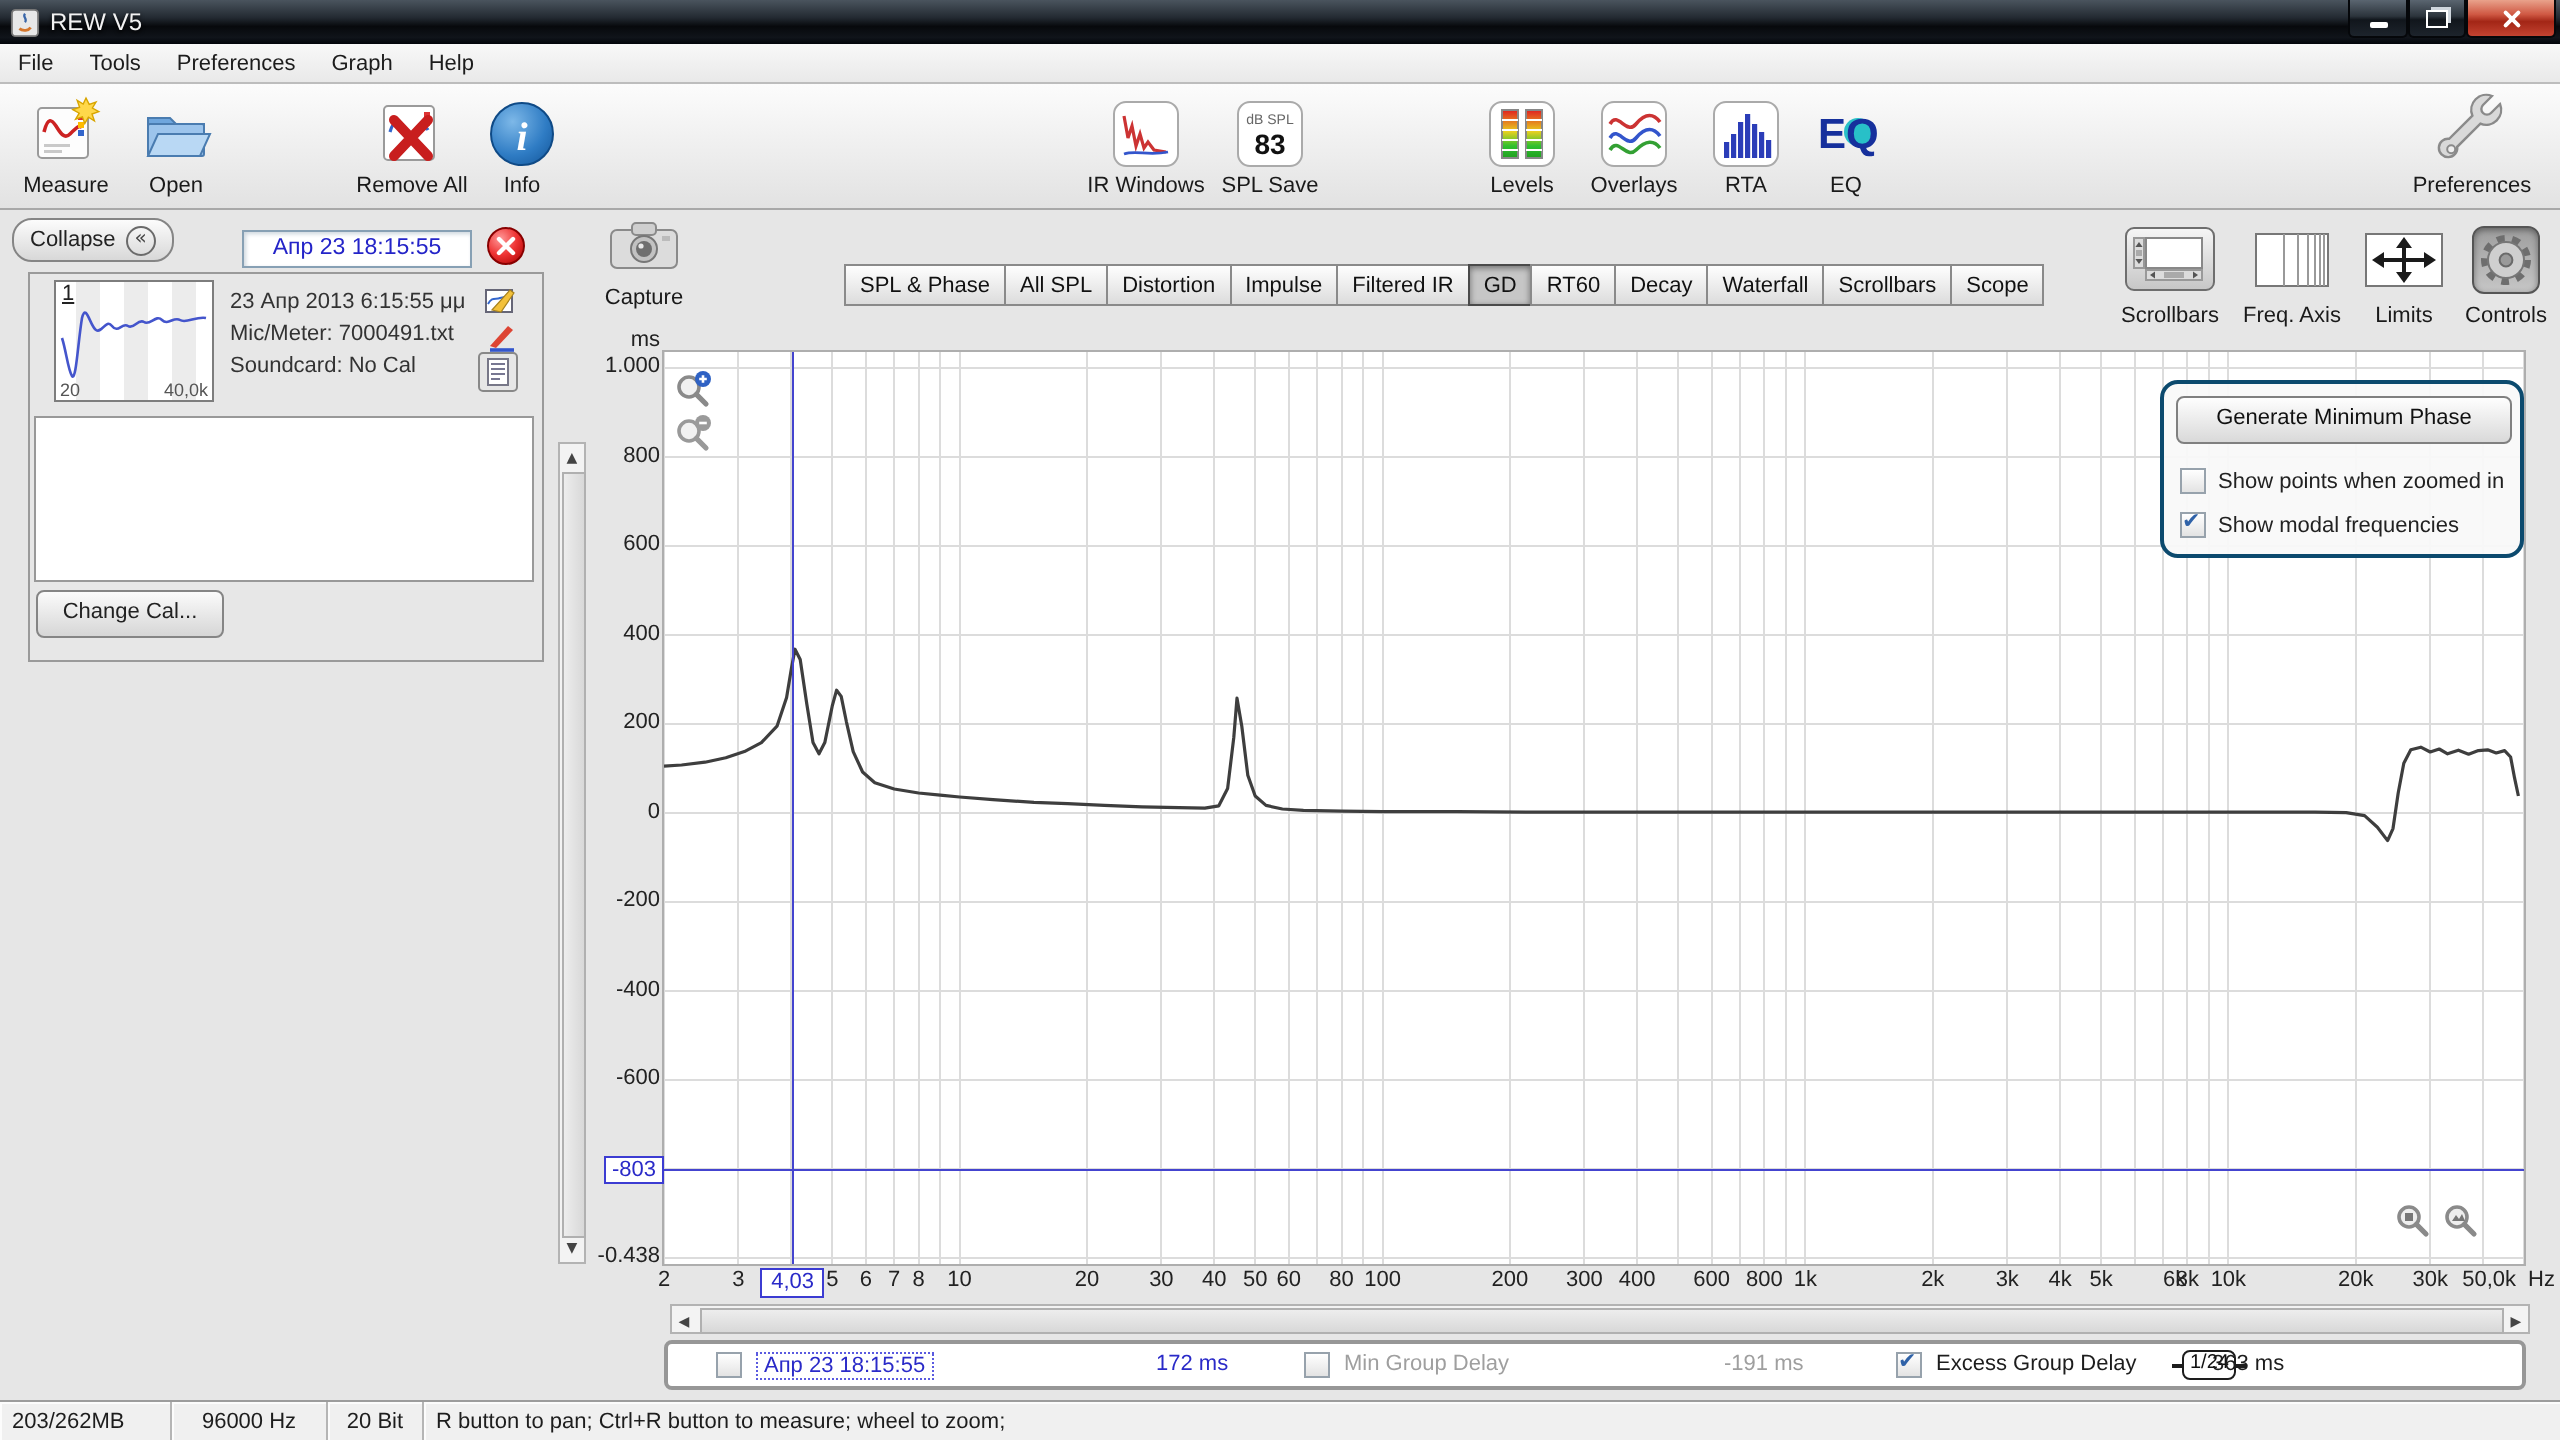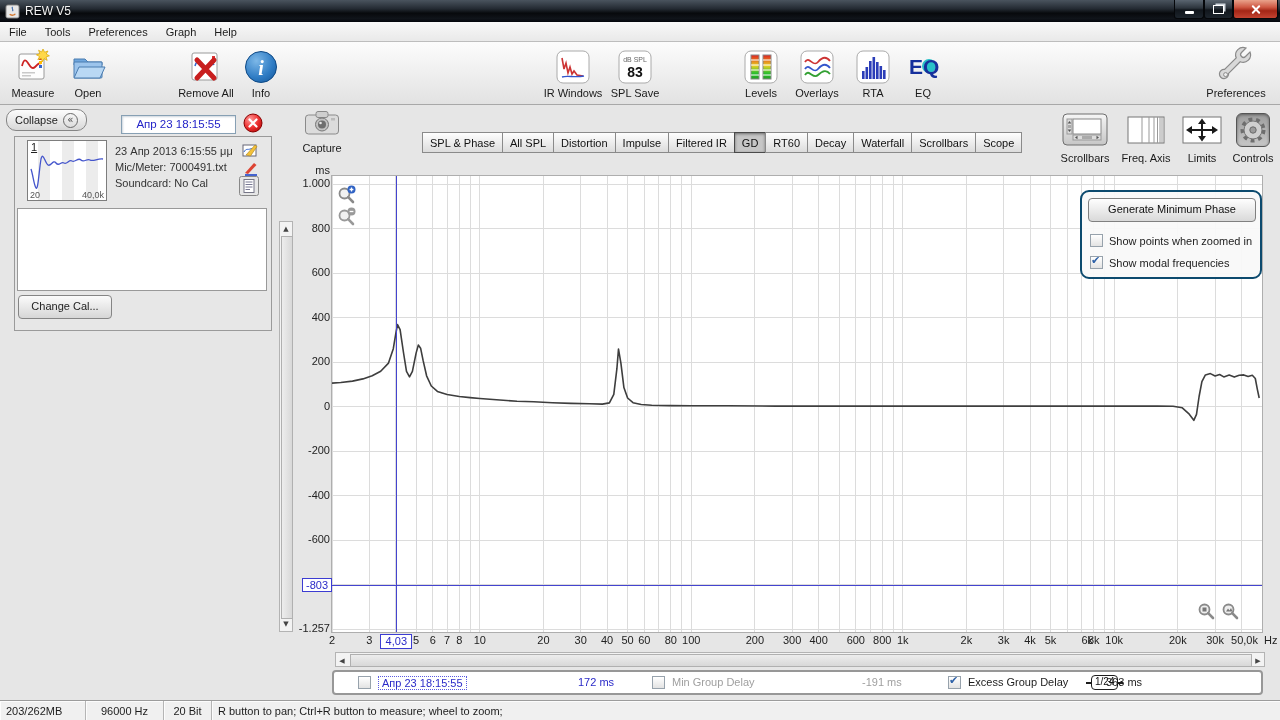--- a/index.html
+++ b/index.html
@@ -458,21 +458,21 @@
 <div id="yticks">
     <div class="ytick" style="top: 177px;">1.000</div>
     <div class="ytick" style="top: 221.5px;">800</div>
     <div class="ytick" style="top: 266px;">600</div>
     <div class="ytick" style="top: 310.5px;">400</div>
     <div class="ytick" style="top: 355px;">200</div>
     <div class="ytick" style="top: 399.5px;">0</div>
     <div class="ytick" style="top: 444px;">-200</div>
     <div class="ytick" style="top: 488.5px;">-400</div>
     <div class="ytick" style="top: 533px;">-600</div>
-    <div class="ytick" style="top: 622px;">-1.257</div>
+    <div class="ytick" style="top: 622px;">-0.438</div>
   </div>
 <div id="plot" class="abs">
   <svg id="plot-svg" width="930" height="456" viewBox="0 0 930 456" shape-rendering="crispEdges">
       <line x1="0.0" y1="0" x2="0.0" y2="456" stroke="#dcdcdc" stroke-width="1"></line>
       <line x1="37.2" y1="0" x2="37.2" y2="456" stroke="#dcdcdc" stroke-width="1"></line>
       <line x1="63.7" y1="0" x2="63.7" y2="456" stroke="#dcdcdc" stroke-width="1"></line>
       <line x1="84.1" y1="0" x2="84.1" y2="456" stroke="#dcdcdc" stroke-width="1"></line>
       <line x1="100.9" y1="0" x2="100.9" y2="456" stroke="#dcdcdc" stroke-width="1"></line>
       <line x1="115.1" y1="0" x2="115.1" y2="456" stroke="#dcdcdc" stroke-width="1"></line>
       <line x1="127.3" y1="0" x2="127.3" y2="456" stroke="#dcdcdc" stroke-width="1"></line>

